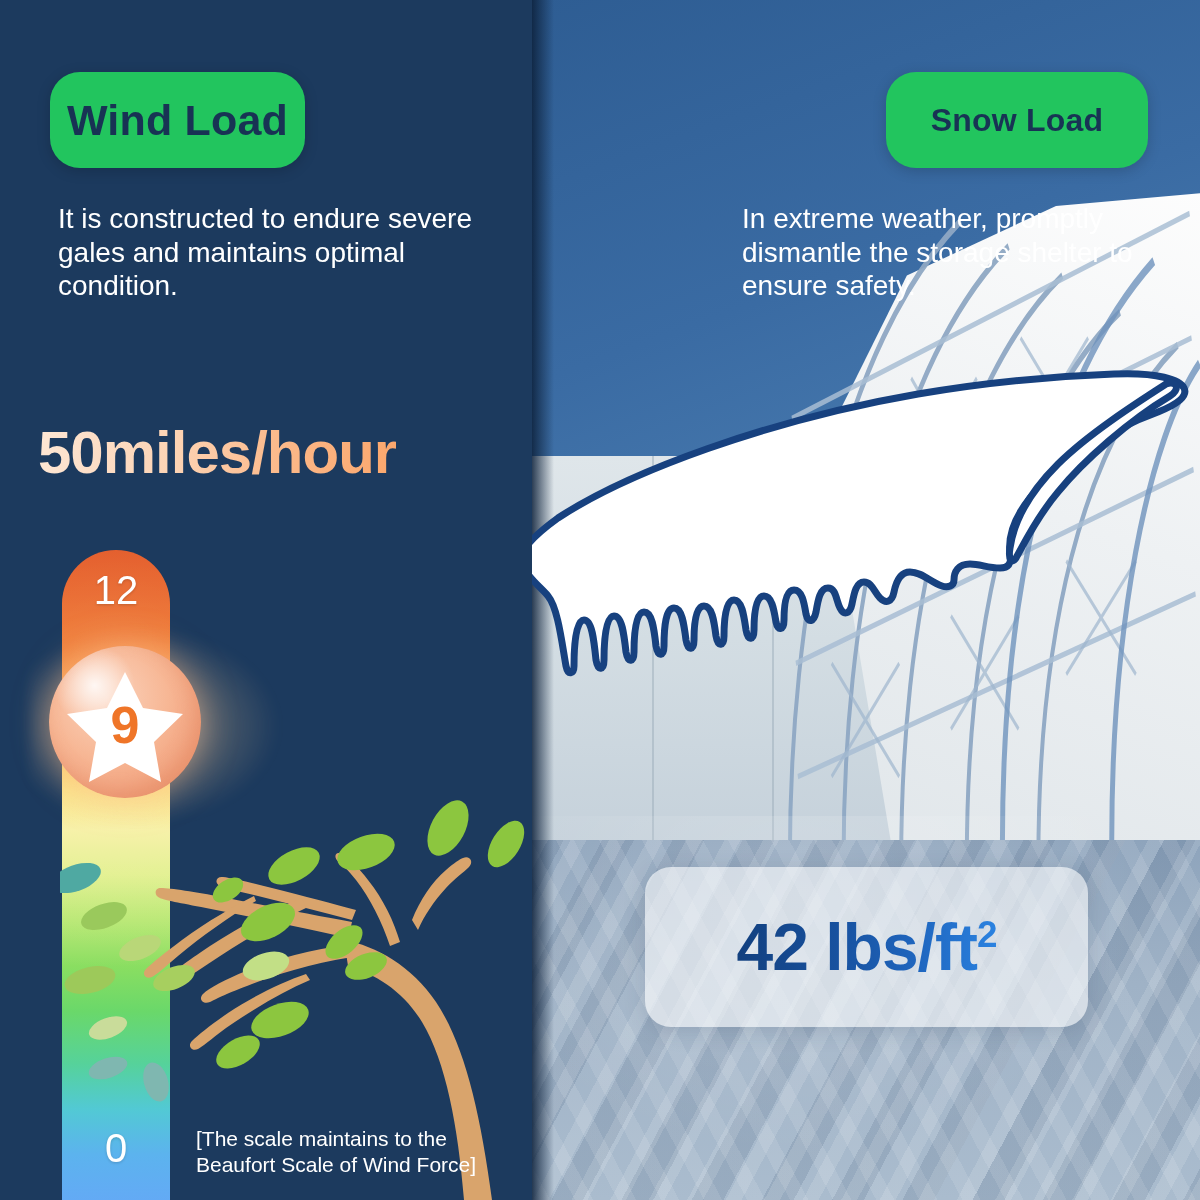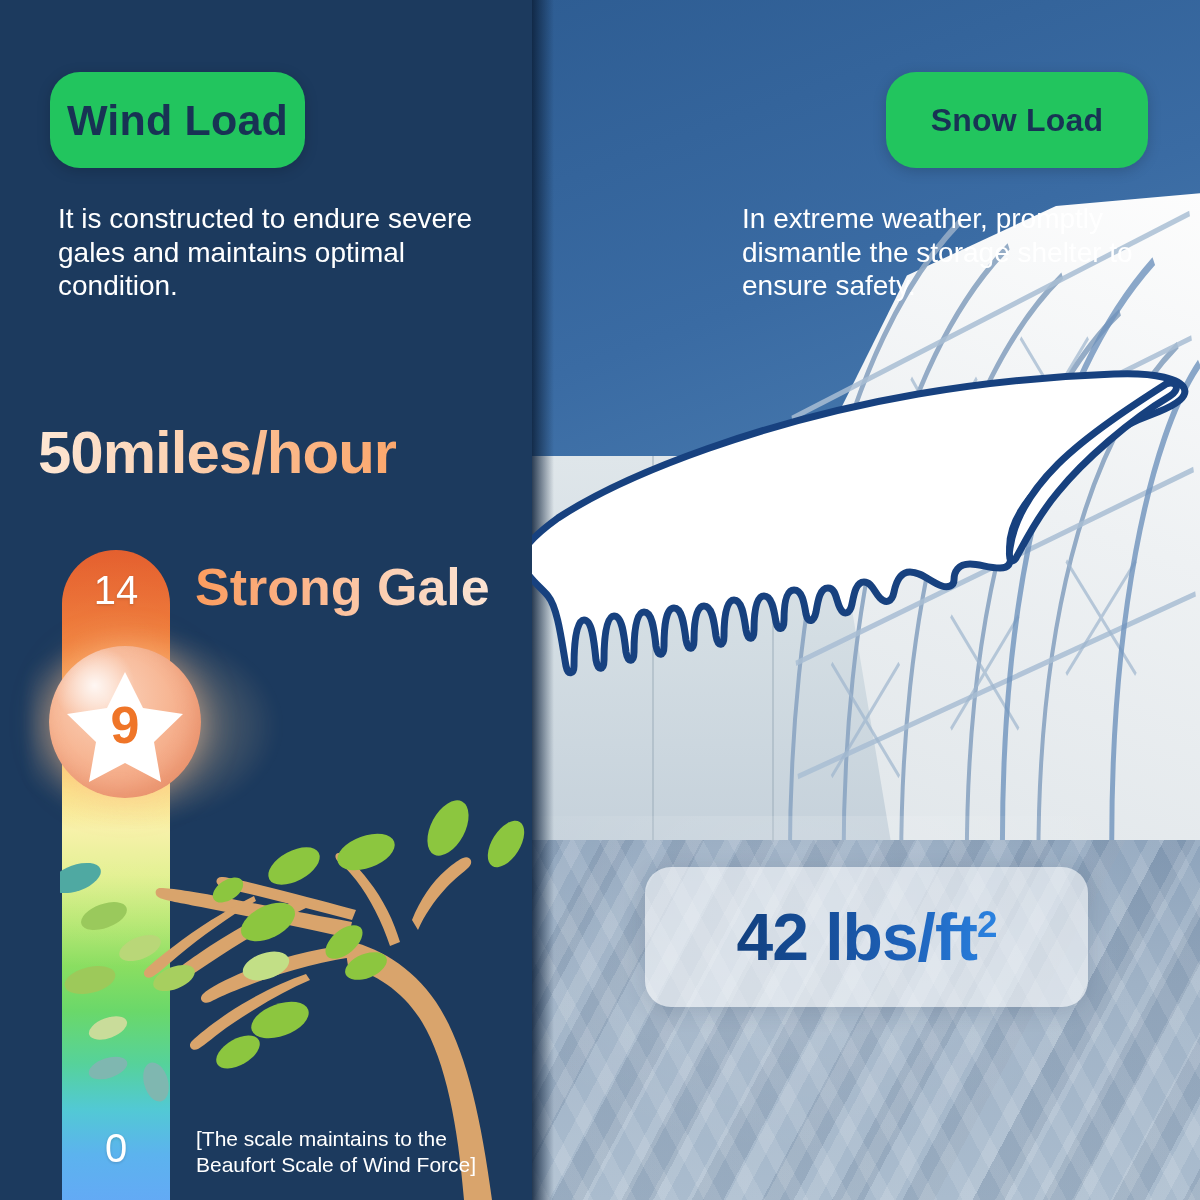--- a/index.html
+++ b/index.html
@@ -141,21 +141,21 @@
   #scale-note{
     position:absolute;left:196px;top:1126px;width:290px;
     color:#ffffff;font-size:21px;line-height:1.25;
   }
 
   
   #tree-svg{position:absolute;left:60px;top:770px;width:478px;height:430px;}
 
   
   #snow-card{
-    position:absolute;left:645px;top:867px;width:443px;height:140px;
+    position:absolute;left:645px;top:867px;width:443px;height:160px;
     border-radius:26px;
     background:rgba(248,250,252,.62);
     box-shadow:0 4px 22px rgba(30,50,80,.16);
     display:flex;align-items:center;justify-content:center;
   }
   #snow-value{
     font-size:66px;font-weight:bold;letter-spacing:-1px;white-space:nowrap;
     background:linear-gradient(90deg,#12407f 0%,#1852a0 40%,#1f66bf 70%,#2b82e0 100%);
     -webkit-background-clip:text;background-clip:text;color:transparent;
     -webkit-text-fill-color:transparent;
@@ -274,21 +274,21 @@
            C 506 176 518 150 540 124
            C 566 92 612 52 652 28
            C 662 22 660 12 648 16 Z"></path>
     </svg>
 
   </div>
 
   <div class="panel-left">
 
     <div id="scale-bar"></div>
-    <div class="scale-num" id="scale-max">14</div>
+    <div class="scale-num" id="scale-max">12</div>
     <div class="scale-num" id="scale-min">0</div>
 
     <svg id="tree-svg" viewBox="0 0 478 430">
       <g fill="#d9a46c">
         <path d="M432 430 C420 340 404 274 376 232 C352 196 316 176 284 170 L288 196 C316 204 344 222 362 252 C386 292 398 356 404 430 Z"></path>
         <path d="M288 168 C246 158 196 148 146 138 C120 133 104 130 100 128 C94 126 94 118 101 118 C110 118 136 122 162 127 C212 137 258 146 292 152 Z"></path>
         <path d="M292 150 C262 142 230 134 198 126 C176 121 164 118 160 116 C154 113 156 106 163 107 C172 108 192 113 212 118 C244 126 274 134 296 140 Z"></path>
         <path d="M246 138 C216 152 180 172 148 194 C130 206 120 212 116 214 C109 217 104 211 109 206 C115 200 132 188 150 176 C182 155 216 138 242 128 Z"></path>
         <path d="M196 131 C170 146 142 166 118 186 C104 198 96 205 92 207 C86 210 81 204 86 199 C92 193 106 182 122 170 C148 151 174 136 194 126 Z"></path>
         <path d="M300 186 C268 190 228 200 192 214 C168 223 156 229 150 232 C143 235 138 229 143 224 C149 218 166 209 186 201 C224 186 266 176 298 174 Z"></path>
@@ -320,21 +320,20 @@
     </svg>
 
     <div id="badge-glow"></div>
     <div id="badge"></div>
     <svg id="badge-star" viewBox="0 0 152 152" style="position:absolute;left:49px;top:646px;">
       <path fill="#ffffff" d="M76 26 L94 62 L134 68 L105 96 L112 136 L76 117 L40 136 L47 96 L18 68 L58 62 Z"></path>
     </svg>
     <div id="badge-num">9</div>
 
     <div id="wind-value">50miles/hour</div>
-    <div id="gale-label">Strong Gale</div>
     <div id="scale-note">[The scale maintains to the Beaufort Scale of Wind Force]</div>
   </div>
 
   <div class="pill" id="pill-wind">Wind Load</div>
   <div class="blurb" id="blurb-wind">It is constructed to endure severe gales and maintains optimal condition.</div>
 
   <div class="pill" id="pill-snow" style="left:886px;">Snow Load</div>
   <div class="blurb" id="blurb-snow" style="left:734px;">In extreme weather, promptly dismantle the storage shelter to ensure safety.</div>
 
   <div id="snow-card">

